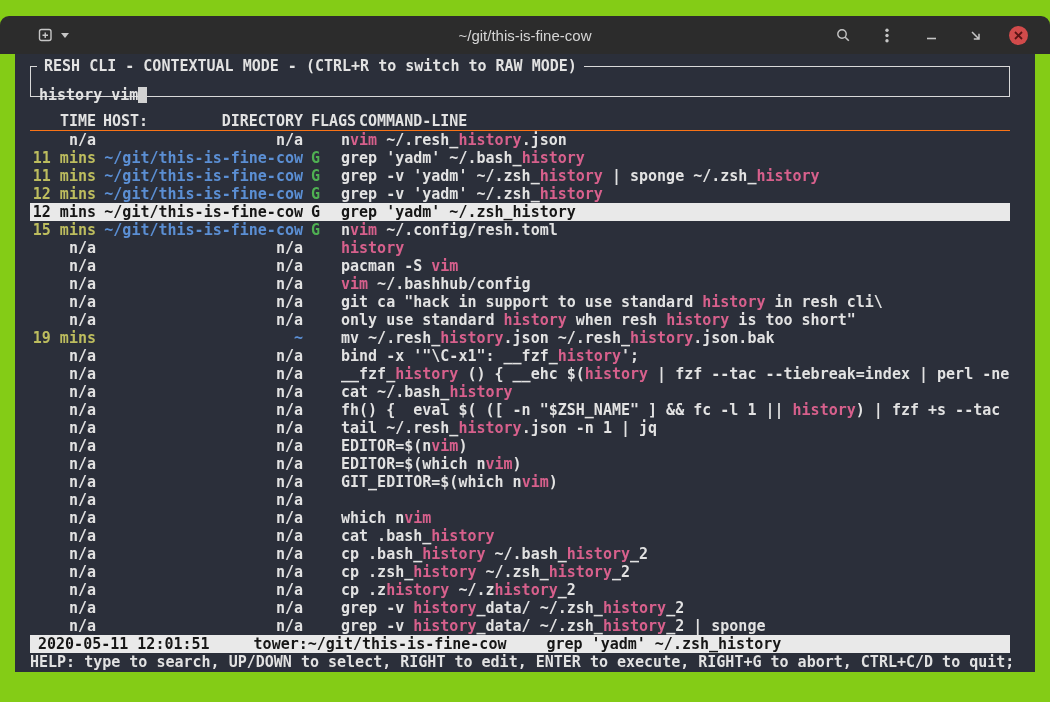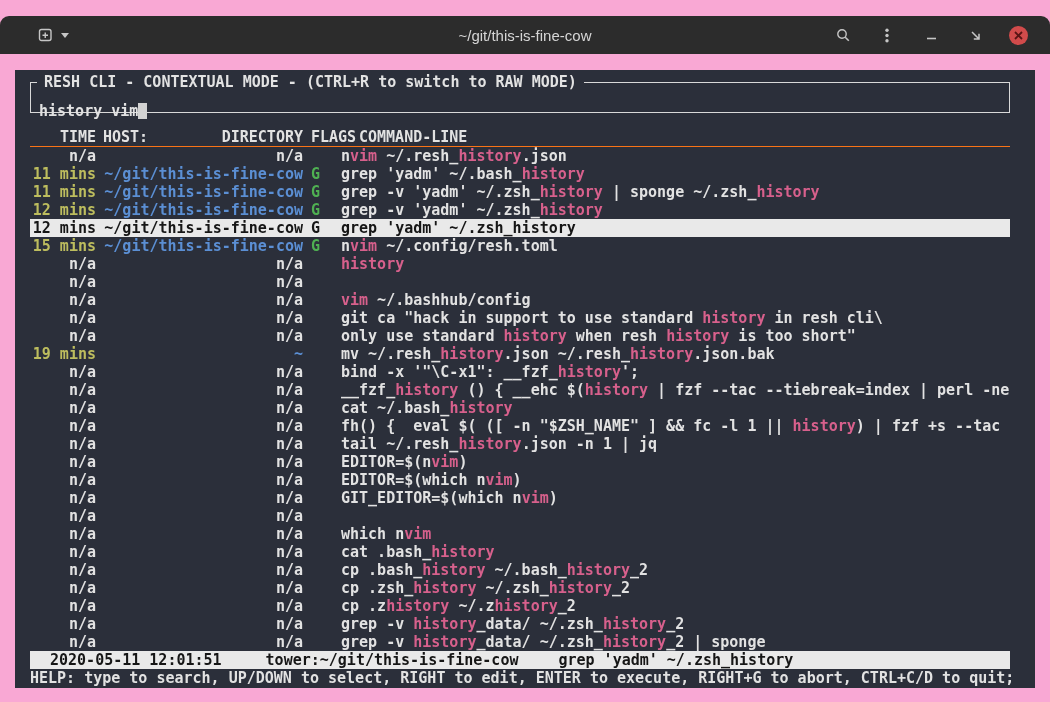--- a/index.html
+++ b/index.html
@@ -1,36 +1,36 @@
 <!DOCTYPE html>
 <html style="--terminal-bg: #2b2f3a; --titlebar-bg: #2c2c2c; --match: #d7608c; --directory: #5b8fd4; --flag: #4fb052; --time: #bdbd5e; --selection-bg: #e9e9e9; --close-button: #d14b4b;"><head>
 <meta charset="utf-8">
 <style>
   * { margin:0; padding:0; box-sizing:border-box; }
   html,body { width:1050px; height:702px; background:#000; overflow:hidden; }
-  .screen { position:relative; width:1050px; height:702px; background:#f9a8d4; }
+  .screen { position:relative; width:1050px; height:702px; background:#84cc16; }
 
   
   .titlebar {
     position:absolute; top:16px; left:0; width:1050px; height:38px;
     background:var(--titlebar-bg,#2c2c2c); border-radius:9px 9px 0 0;
     display:flex; align-items:center;
     font-family:"Liberation Sans",sans-serif;
   }
   .tb-left { position:absolute; left:34px; display:flex; align-items:center; }
   .newtab-btn { background:none; border:none; display:flex; align-items:center; gap:6px; padding:4px; cursor:pointer; }
   .tb-title { flex:1; text-align:center; color:#d6d6d6; font-size:15px; }
   .tb-right { position:absolute; right:22px; display:flex; align-items:center; gap:24px; }
   .tb-icon { display:flex; align-items:center; justify-content:center; width:20px; height:20px; cursor:pointer; }
   .tb-close { width:19px; height:19px; border-radius:50%; background:var(--close-button,#d14b4b);
     display:flex; align-items:center; justify-content:center; cursor:pointer; }
 
   
   .terminal {
-    position:absolute; top:70px; left:15px; width:1020px; height:618px;
+    position:absolute; top:54px; left:15px; width:1020px; height:618px;
     background:var(--terminal-bg,#2b2f3a);
     font-family:"DejaVu Sans Mono",monospace; font-weight:bold; font-size:15px;
     color:#e2e2e2; overflow:hidden;
   }
   .term-inner { margin:0 25px 0 15px; width:980px; }
 
   .resh-box { margin-top:12px; border:1px solid #d9d9d9; position:relative; height:31px; }
   .box-title { position:absolute; top:-10px; left:6px; background:var(--terminal-bg,#2b2f3a);
     padding:0 7px; line-height:18px; white-space:pre; }
   .query-line { padding:5px 8px; line-height:18px; display:flex; align-items:center; white-space:pre;margin-top:14px; }
@@ -49,21 +49,21 @@
   .row.selected { background:var(--selection-bg,#e9e9e9); }
   .row.selected span { color:#161616 !important; }
   .t-time { color:var(--time,#bdbd5e); }
   .t-na   { color:#e2e2e2; }
   .t-dir  { color:var(--directory,#5b8fd4); }
   .t-flag { color:var(--flag,#4fb052); }
   .match  { color:var(--match,#d7608c); }
 
   .statusbar { height:18px; line-height:18px; background:var(--selection-bg,#e9e9e9);
     color:#161616; display:flex; white-space:pre; }
-  .sb-time { margin-left:20px; }
+  .sb-time { margin-left:8px; }
   .sb-host { margin-left:44px; }
   .sb-cmd  { margin-left:40px; }
   .helpline { height:18px; line-height:18px; white-space:pre; color:#e2e2e2; }
 </style>
 </head>
 <body>
 
 <div class="screen">
 
   <div class="titlebar">
@@ -134,21 +134,21 @@
       </div>
 
       <div class="rows">
           <div class="row"><span class="col-time t-na">n/a</span><span class="col-dir t-na">n/a</span><span class="col-flags t-flag"></span><span class="col-cmd">n<span class="match">vim</span> ~/.resh_<span class="match">history</span>.json</span></div>
           <div class="row"><span class="col-time t-time">11 mins</span><span class="col-dir t-dir">~/git/this-is-fine-cow</span><span class="col-flags t-flag">G</span><span class="col-cmd">grep 'yadm' ~/.bash_<span class="match">history</span></span></div>
           <div class="row"><span class="col-time t-time">11 mins</span><span class="col-dir t-dir">~/git/this-is-fine-cow</span><span class="col-flags t-flag">G</span><span class="col-cmd">grep -v 'yadm' ~/.zsh_<span class="match">history</span> | sponge ~/.zsh_<span class="match">history</span></span></div>
           <div class="row"><span class="col-time t-time">12 mins</span><span class="col-dir t-dir">~/git/this-is-fine-cow</span><span class="col-flags t-flag">G</span><span class="col-cmd">grep -v 'yadm' ~/.zsh_<span class="match">history</span></span></div>
           <div class="row selected"><span class="col-time t-time">12 mins</span><span class="col-dir t-dir">~/git/this-is-fine-cow</span><span class="col-flags t-flag">G</span><span class="col-cmd">grep 'yadm' ~/.zsh_<span class="match">history</span></span></div>
           <div class="row"><span class="col-time t-time">15 mins</span><span class="col-dir t-dir">~/git/this-is-fine-cow</span><span class="col-flags t-flag">G</span><span class="col-cmd">n<span class="match">vim</span> ~/.config/resh.toml</span></div>
           <div class="row"><span class="col-time t-na">n/a</span><span class="col-dir t-na">n/a</span><span class="col-flags t-flag"></span><span class="col-cmd"><span class="match">history</span></span></div>
-          <div class="row"><span class="col-time t-na">n/a</span><span class="col-dir t-na">n/a</span><span class="col-flags t-flag"></span></div>
+          <div class="row"><span class="col-time t-na">n/a</span><span class="col-dir t-na">n/a</span><span class="col-flags t-flag"></span><span class="col-cmd">pacman -S <span class="match">vim</span></span></div>
           <div class="row"><span class="col-time t-na">n/a</span><span class="col-dir t-na">n/a</span><span class="col-flags t-flag"></span><span class="col-cmd"><span class="match">vim</span> ~/.bashhub/config</span></div>
           <div class="row"><span class="col-time t-na">n/a</span><span class="col-dir t-na">n/a</span><span class="col-flags t-flag"></span><span class="col-cmd">git ca "hack in support to use standard <span class="match">history</span> in resh cli\</span></div>
           <div class="row"><span class="col-time t-na">n/a</span><span class="col-dir t-na">n/a</span><span class="col-flags t-flag"></span><span class="col-cmd">only use standard <span class="match">history</span> when resh <span class="match">history</span> is too short"</span></div>
           <div class="row"><span class="col-time t-time">19 mins</span><span class="col-dir t-dir">~</span><span class="col-flags t-flag"></span><span class="col-cmd">mv ~/.resh_<span class="match">history</span>.json ~/.resh_<span class="match">history</span>.json.bak</span></div>
           <div class="row"><span class="col-time t-na">n/a</span><span class="col-dir t-na">n/a</span><span class="col-flags t-flag"></span><span class="col-cmd">bind -x '"\C-x1": __fzf_<span class="match">history</span>';</span></div>
           <div class="row"><span class="col-time t-na">n/a</span><span class="col-dir t-na">n/a</span><span class="col-flags t-flag"></span><span class="col-cmd">__fzf_<span class="match">history</span> () { __ehc $(<span class="match">history</span> | fzf --tac --tiebreak=index | perl -ne</span></div>
           <div class="row"><span class="col-time t-na">n/a</span><span class="col-dir t-na">n/a</span><span class="col-flags t-flag"></span><span class="col-cmd">cat ~/.bash_<span class="match">history</span></span></div>
           <div class="row"><span class="col-time t-na">n/a</span><span class="col-dir t-na">n/a</span><span class="col-flags t-flag"></span><span class="col-cmd">fh() {  eval $( ([ -n "$ZSH_NAME" ] &amp;&amp; fc -l 1 || <span class="match">history</span>) | fzf +s --tac</span></div>
           <div class="row"><span class="col-time t-na">n/a</span><span class="col-dir t-na">n/a</span><span class="col-flags t-flag"></span><span class="col-cmd">tail ~/.resh_<span class="match">history</span>.json -n 1 | jq</span></div>
           <div class="row"><span class="col-time t-na">n/a</span><span class="col-dir t-na">n/a</span><span class="col-flags t-flag"></span><span class="col-cmd">EDITOR=$(n<span class="match">vim</span>)</span></div>

